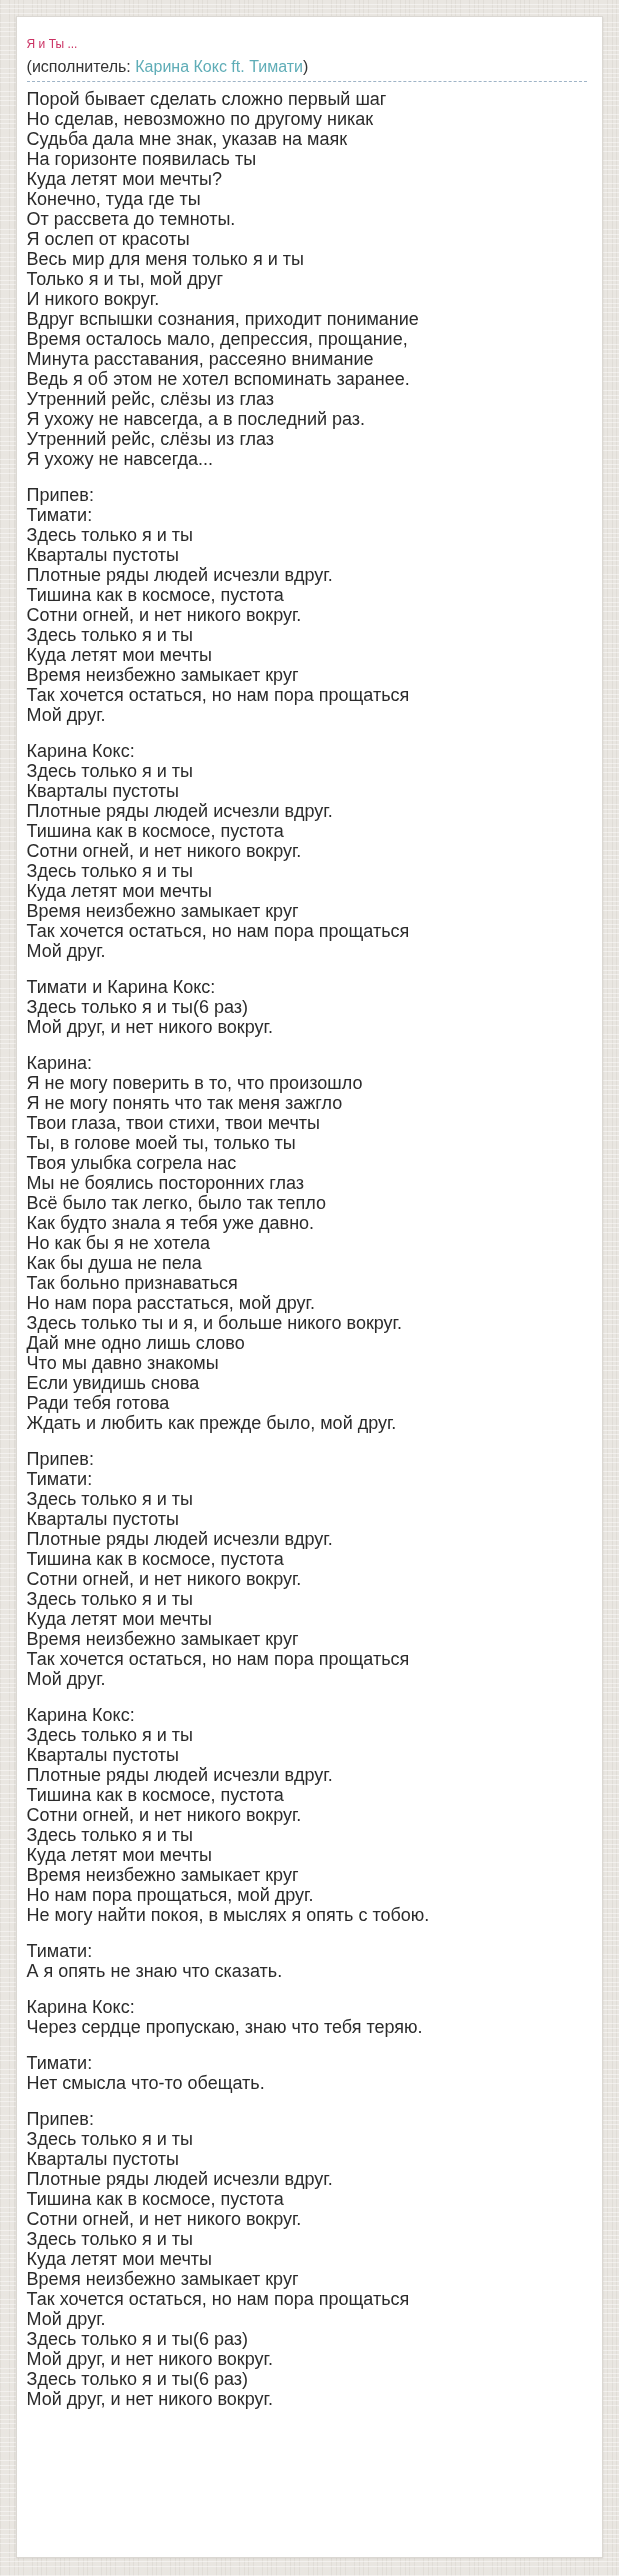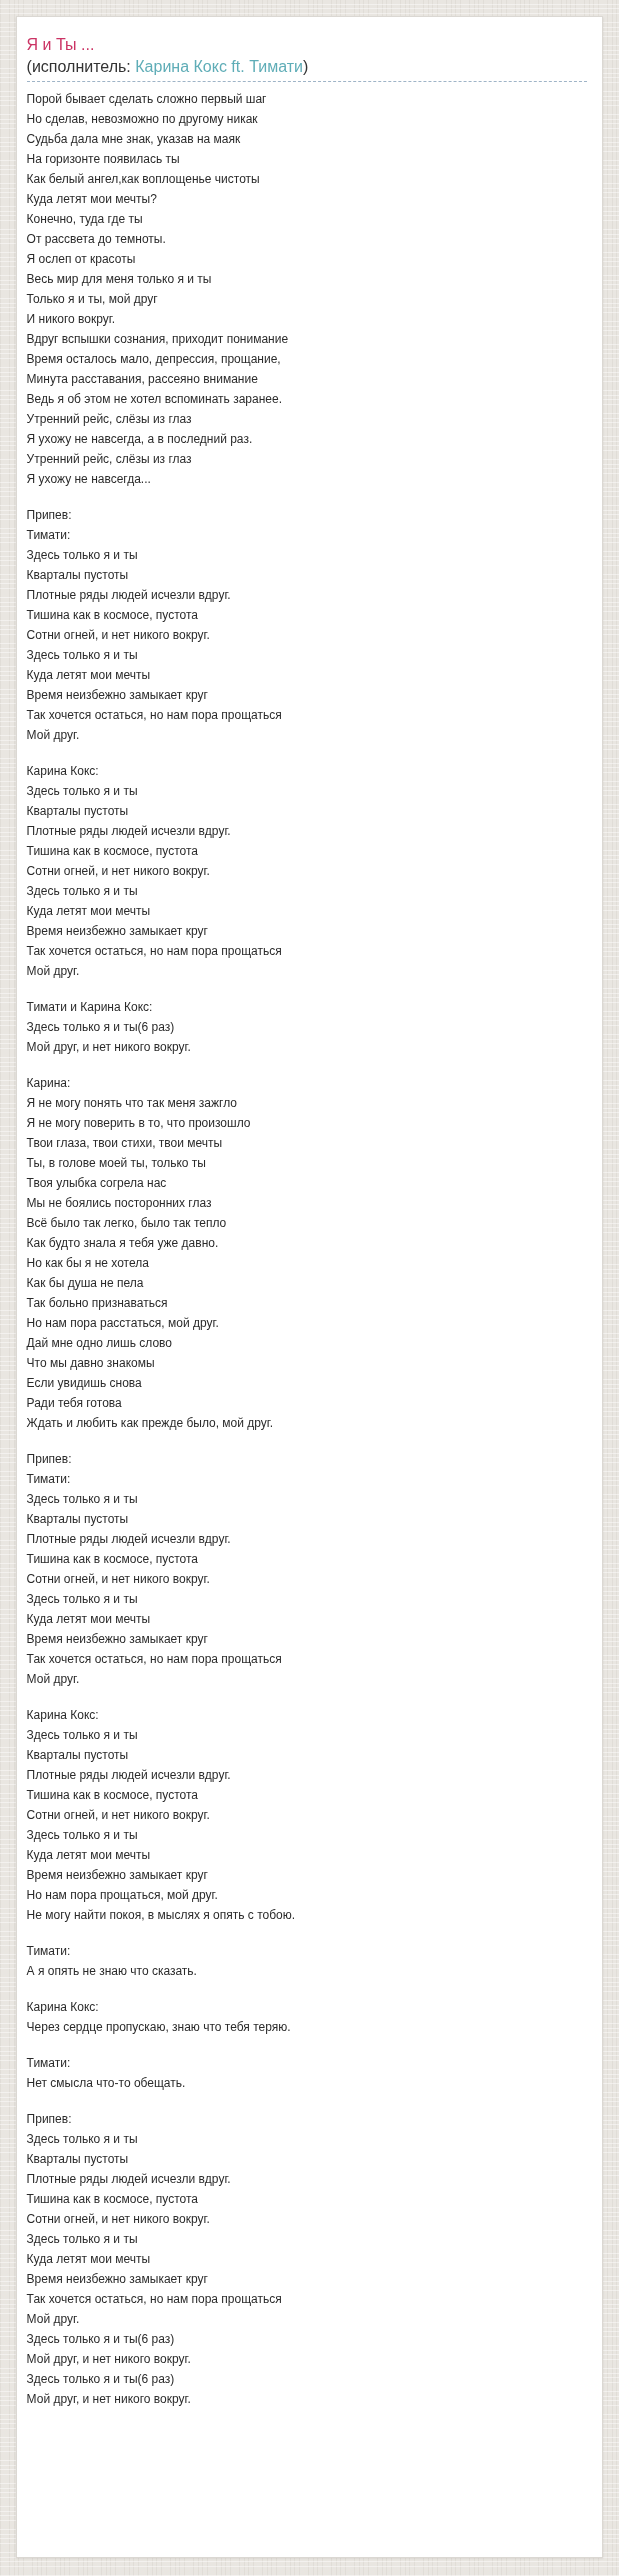--- a/index.html
+++ b/index.html
@@ -25,21 +25,21 @@
     width:587px;
     margin:15.5px 16.3px 17px 16.3px;
     background:var(--card-bg);
     border:0.8px solid #dbd8d3;
     box-shadow:0 0.8px 2.3px rgba(0,0,0,.10);
     padding:17px 17px 20px 9.3px;
     min-height:2542px;
   }
   h1.title{
     margin:0;
-    font-size:16px;
+    font-size:12px;
     line-height:21.7px;
     font-weight:normal;
     color:var(--title-color);
   }
   .artist-line{
     margin-top:4.6px;
     font-size:16px;
     line-height:14px;
     color:#333333;
   }
@@ -51,21 +51,21 @@
     color:var(--link-color);
   }
   .separator{
     margin-top:7.7px;
     width:560px;
     height:0;
     border-bottom:0.8px dashed var(--separator-color);
   }
   .lyrics{
     margin-top:6.2px;
-    font-size:12px;
+    font-size:18px;
     line-height:20px;
     color:var(--body-text);
   }
   .stanza + .stanza{
     margin-top:16px;
   }
   .line{
     white-space:pre;
   }
 </style>
@@ -75,21 +75,20 @@
 <div class="card">
   <h1 class="title">Я и Ты ...</h1>
   <div class="artist-line"><span>(исполнитель: </span><a href="#">Карина Кокс</a><span class="ft"> ft. </span><a href="#">Тимати</a><span>)</span></div>
   <div class="separator"></div>
   <div class="lyrics" id="lyrics">
       <div class="stanza">
         <div class="line">Порой бывает сделать сложно первый шаг</div>
         <div class="line">Но сделав, невозможно по другому никак</div>
         <div class="line">Судьба дала мне знак, указав на маяк</div>
         <div class="line">На горизонте появилась ты</div>
-        <div class="line">Как белый ангел,как воплощенье чистоты</div>
         <div class="line">Куда летят мои мечты?</div>
         <div class="line">Конечно, туда где ты</div>
         <div class="line">От рассвета до темноты.</div>
         <div class="line">Я ослеп от красоты</div>
         <div class="line">Весь мир для меня только я и ты</div>
         <div class="line">Только я и ты, мой друг</div>
         <div class="line">И никого вокруг.</div>
         <div class="line">Вдруг вспышки сознания, приходит понимание</div>
         <div class="line">Время осталось мало, депрессия, прощание,</div>
         <div class="line">Минута расставания, рассеяно внимание</div>
@@ -126,32 +125,33 @@
         <div class="line">Так хочется остаться, но нам пора прощаться</div>
         <div class="line">Мой друг.</div>
       </div>
       <div class="stanza">
         <div class="line">Тимати и Карина Кокс:</div>
         <div class="line">Здесь только я и ты(6 раз)</div>
         <div class="line">Мой друг, и нет никого вокруг.</div>
       </div>
       <div class="stanza">
         <div class="line">Карина:</div>
+        <div class="line">Я не могу поверить в то, что произошло</div>
         <div class="line">Я не могу понять что так меня зажгло</div>
-        <div class="line">Я не могу поверить в то, что произошло</div>
         <div class="line">Твои глаза, твои стихи, твои мечты</div>
         <div class="line">Ты, в голове моей ты, только ты</div>
         <div class="line">Твоя улыбка согрела нас</div>
         <div class="line">Мы не боялись посторонних глаз</div>
         <div class="line">Всё было так легко, было так тепло</div>
         <div class="line">Как будто знала я тебя уже давно.</div>
         <div class="line">Но как бы я не хотела</div>
         <div class="line">Как бы душа не пела</div>
         <div class="line">Так больно признаваться</div>
         <div class="line">Но нам пора расстаться, мой друг.</div>
+        <div class="line">Здесь только ты и я, и больше никого вокруг.</div>
         <div class="line">Дай мне одно лишь слово</div>
         <div class="line">Что мы давно знакомы</div>
         <div class="line">Если увидишь снова</div>
         <div class="line">Ради тебя готова</div>
         <div class="line">Ждать и любить как прежде было, мой друг.</div>
       </div>
       <div class="stanza">
         <div class="line">Припев:</div>
         <div class="line">Тимати:</div>
         <div class="line">Здесь только я и ты</div>

